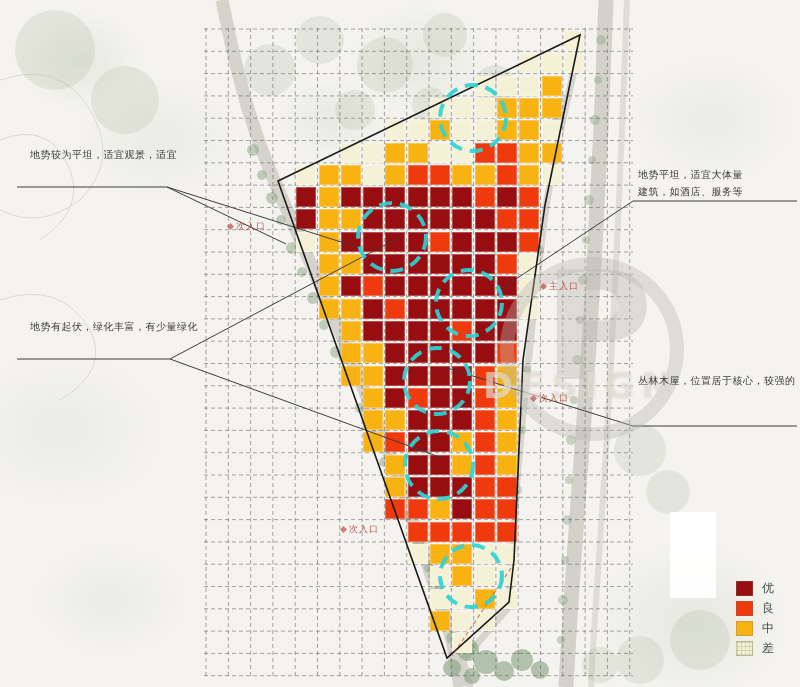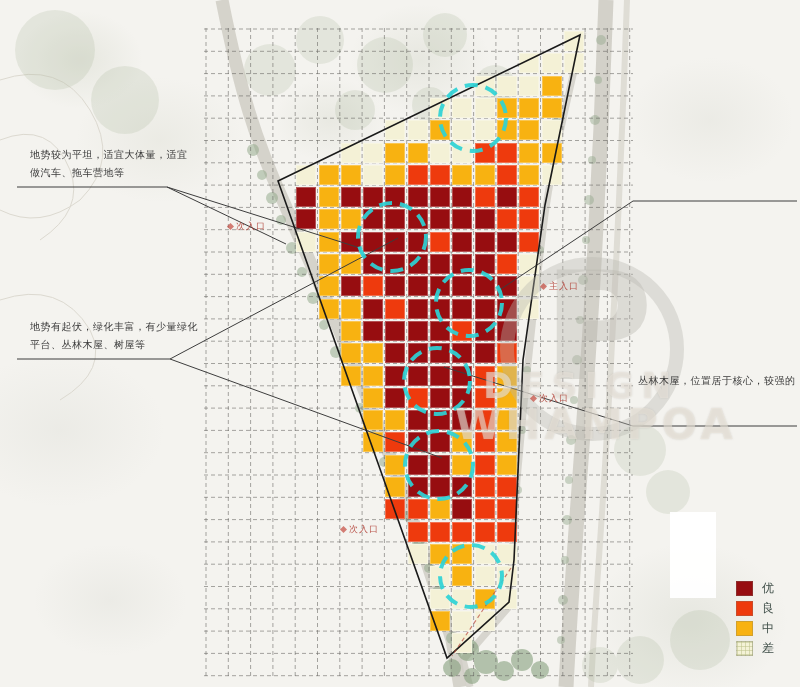--- a/index.html
+++ b/index.html
@@ -391,31 +391,32 @@
       <circle cx="392" cy="237" r="34" fill="none" stroke="#2cd2d6" stroke-width="4" stroke-dasharray="13 8" opacity="0.92"></circle>
       <circle cx="469" cy="303" r="33" fill="none" stroke="#2cd2d6" stroke-width="4" stroke-dasharray="13 8" opacity="0.92"></circle>
       <circle cx="437" cy="381" r="33" fill="none" stroke="#2cd2d6" stroke-width="4" stroke-dasharray="13 8" opacity="0.92"></circle>
       <circle cx="439" cy="465" r="34" fill="none" stroke="#2cd2d6" stroke-width="4" stroke-dasharray="13 8" opacity="0.92"></circle>
       <circle cx="471" cy="576" r="31" fill="none" stroke="#2cd2d6" stroke-width="4" stroke-dasharray="13 8" opacity="0.92"></circle>
     </svg>
 
   <div class="wm-ring"></div>
   <div class="wm-p">P</div>
   <div class="wm-line1">DESIGN</div>
-  <div class="wm-line2">WHAMPOA</div>
 
   <div class="white-patch"></div>
 
   <div class="ann" style="left:30px;top:146px;">
-    <div>地势较为平坦，适宜大体量，适宜</div>
-    <div>做汽车、拖车营地等</div>
+    <div>地势较为平坦，适宜观景，适宜</div>
   </div>
   <div class="ann" style="left:30px;top:318px;">
     <div>地势有起伏，绿化丰富，有少量绿化</div>
-    <div>平台、丛林木屋、树屋等</div>
+  </div>
+  <div class="ann" style="left:638px;top:166px;line-height:17px;">
+    <div>地势平坦，适宜大体量</div>
+    <div>建筑，如酒店、服务等</div>
   </div>
   <div class="ann ann-right-mid" style="left:638px;top:372px;">
     <div>丛林木屋，位置居于核心，较强的</div>
   </div>
 
   <div class="legend">
     <div class="legend-row">
       <span class="legend-swatch" style="background-color: rgb(151, 13, 16);"></span>
       <span class="legend-label">优</span>
     </div>

